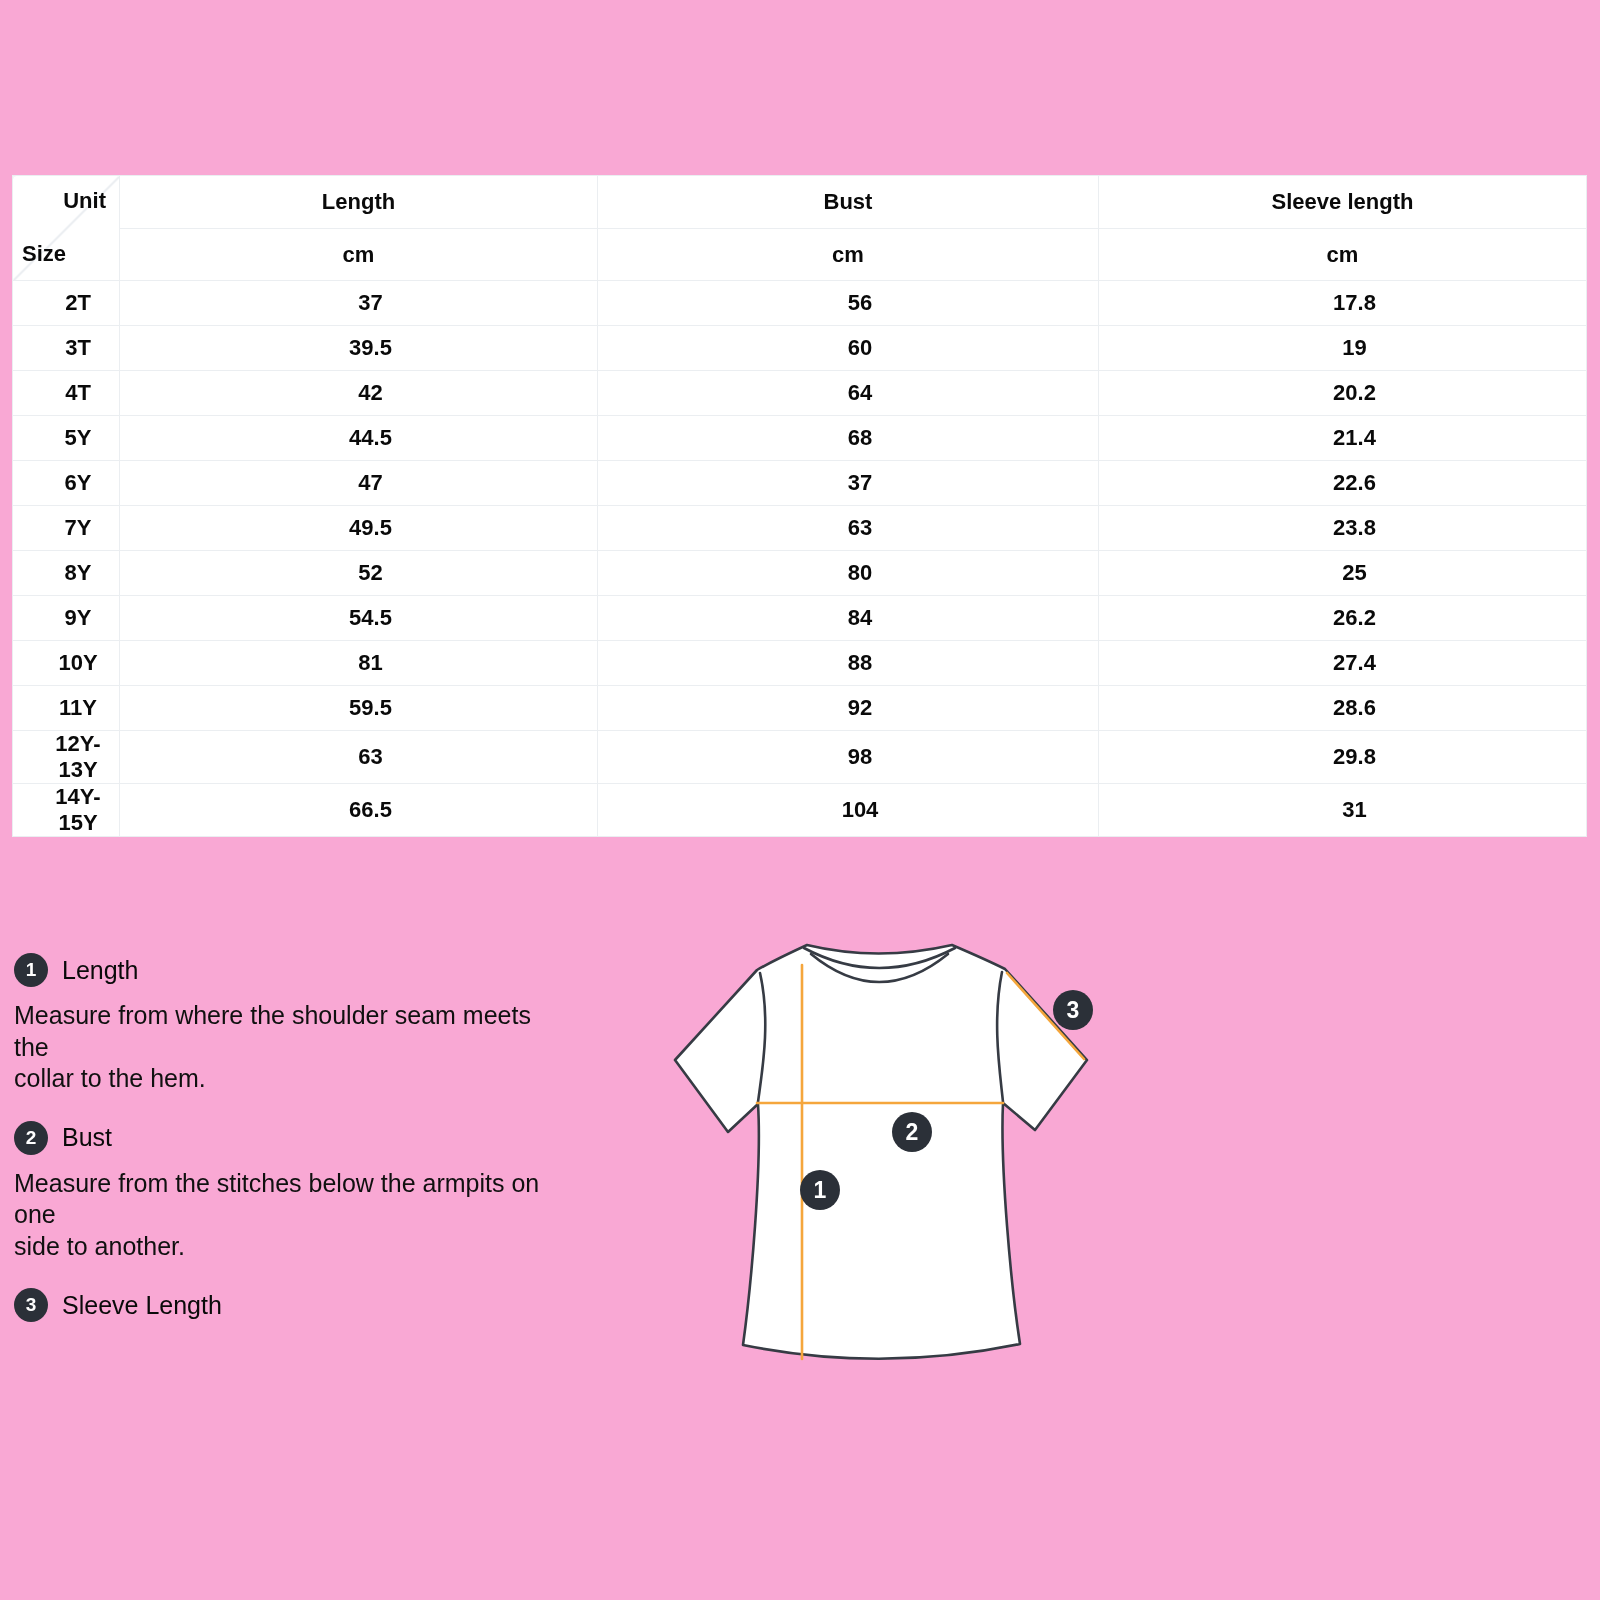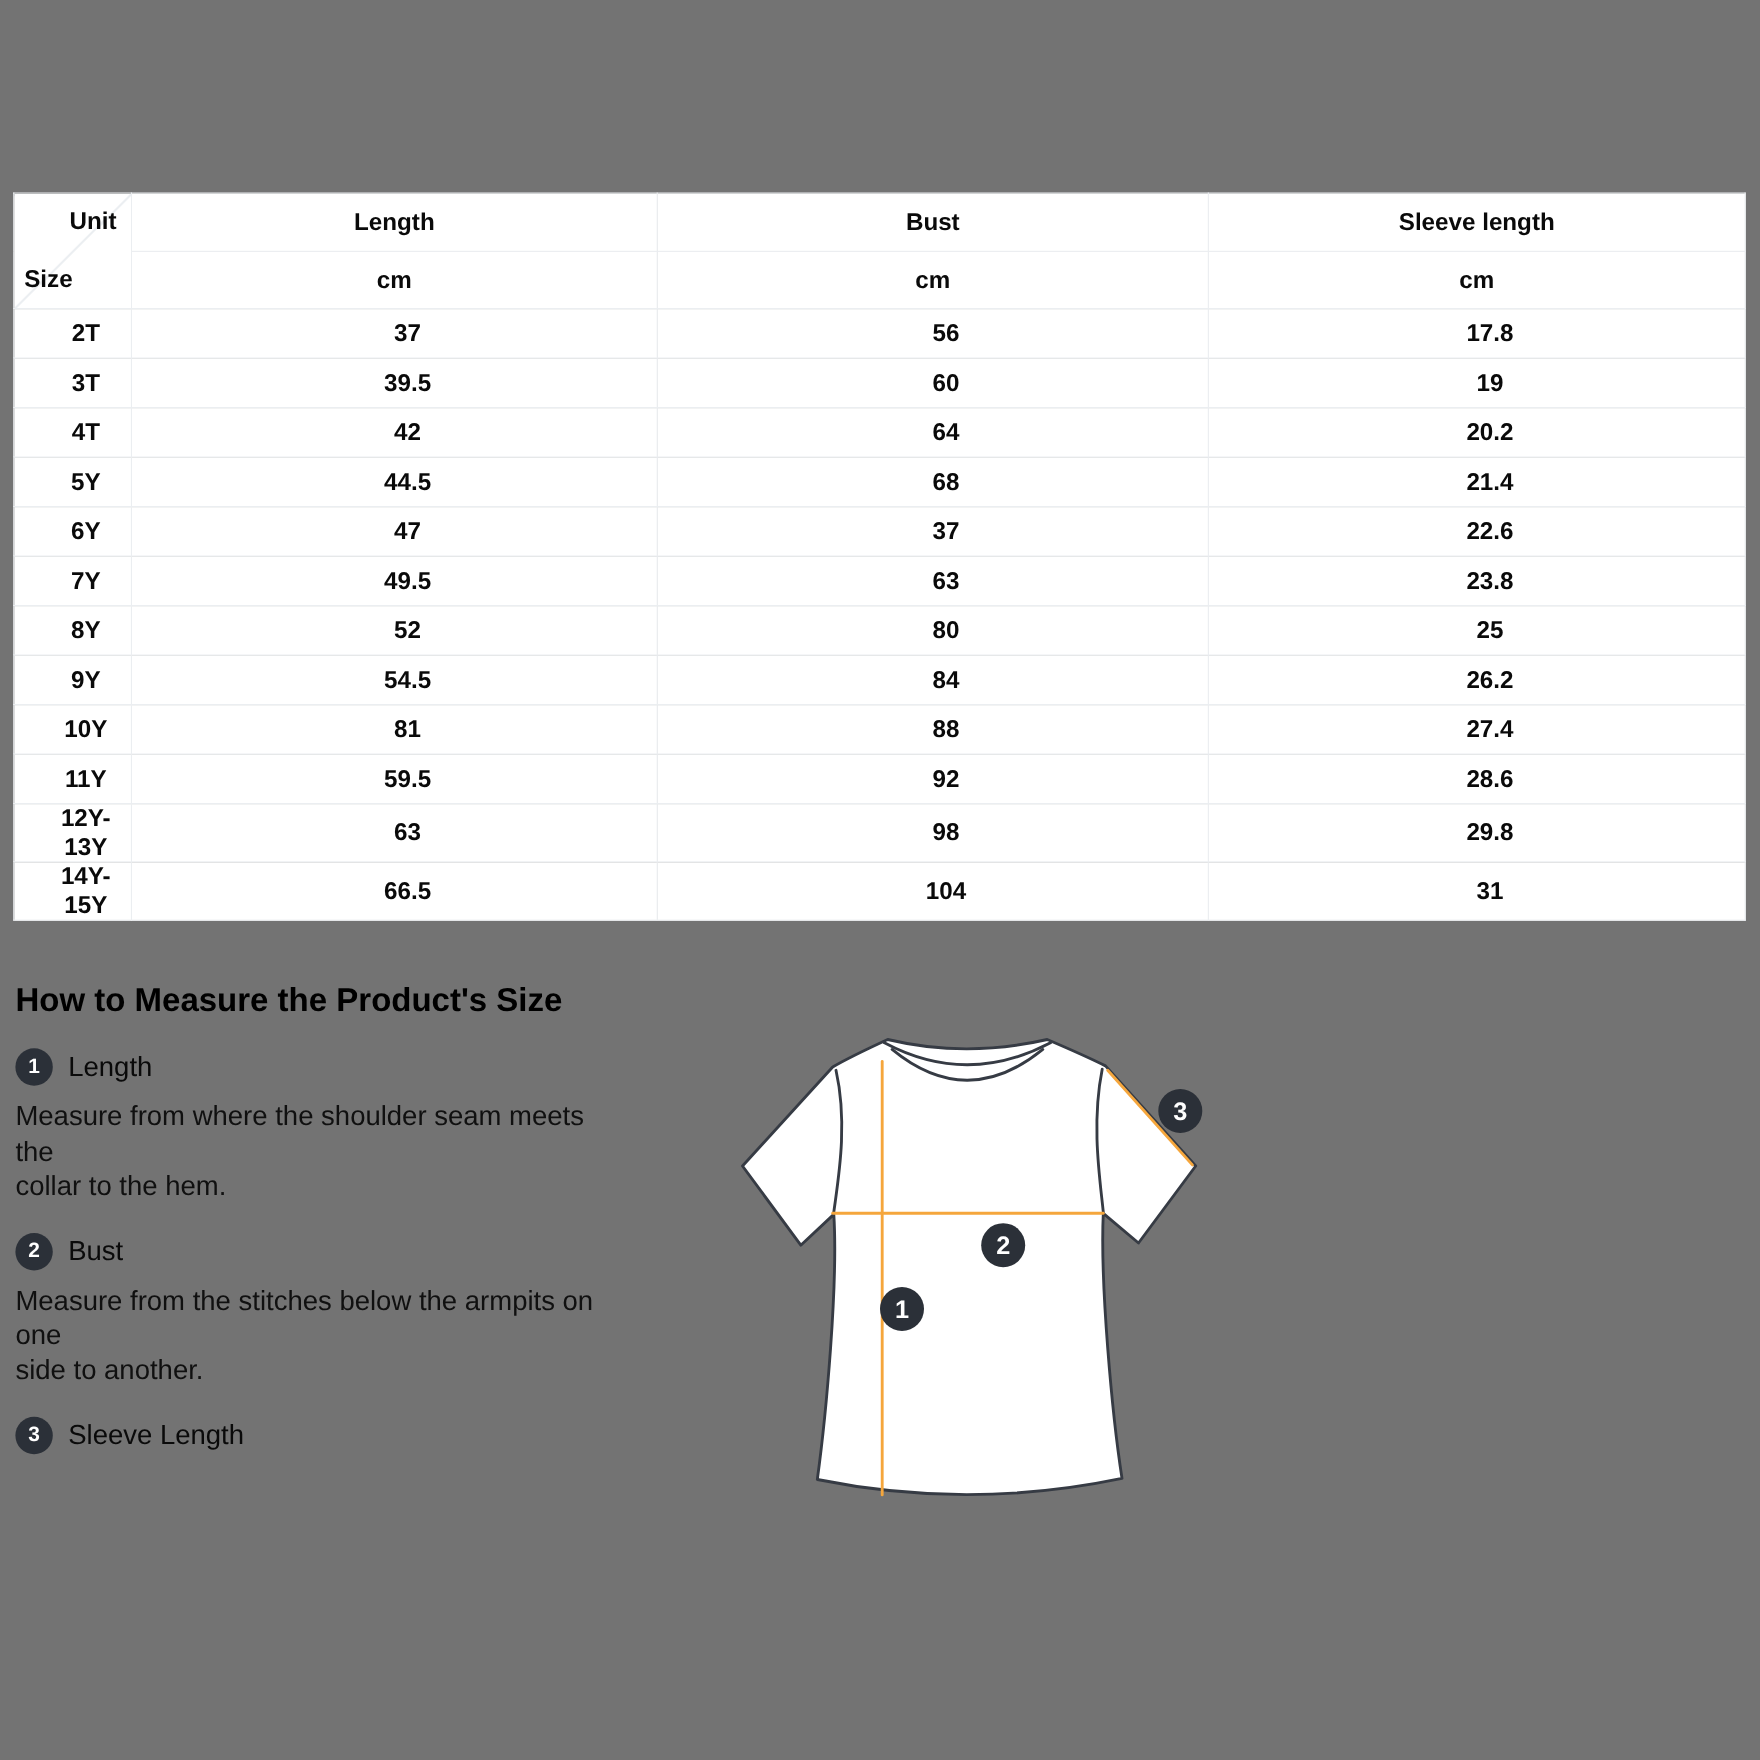--- a/index.html
+++ b/index.html
@@ -6,21 +6,21 @@
     margin: 0;
     padding: 0;
     background: #ffffff;
     font-family: "Liberation Sans", sans-serif;
     color: #000;
   }
   .page {
     position: relative;
     width: 1600px;
     height: 1600px;
-    background: #737373;
+    background: #f9a8d4;
     overflow: hidden;
   }
 
   
   table.size-chart {
     position: absolute;
     left: 12px;
     top: 175px;
     width: 1574px;
     border-collapse: collapse;
@@ -242,21 +242,20 @@
         <tr>
           <th>14Y-15Y</th>
           <td>66.5</td>
           <td>104</td>
           <td>31</td>
         </tr>
       </tbody>
   </table>
 
 
-  <div class="howto-title">How to Measure the Product's Size</div>
 
   <div class="steps">
     <div class="step">
       <div class="step-title">
         <span class="badge">1</span>
         <span>Length</span>
       </div>
       <div class="step-desc">Measure from where the shoulder seam meets the
 collar to the hem.</div>
     </div>

